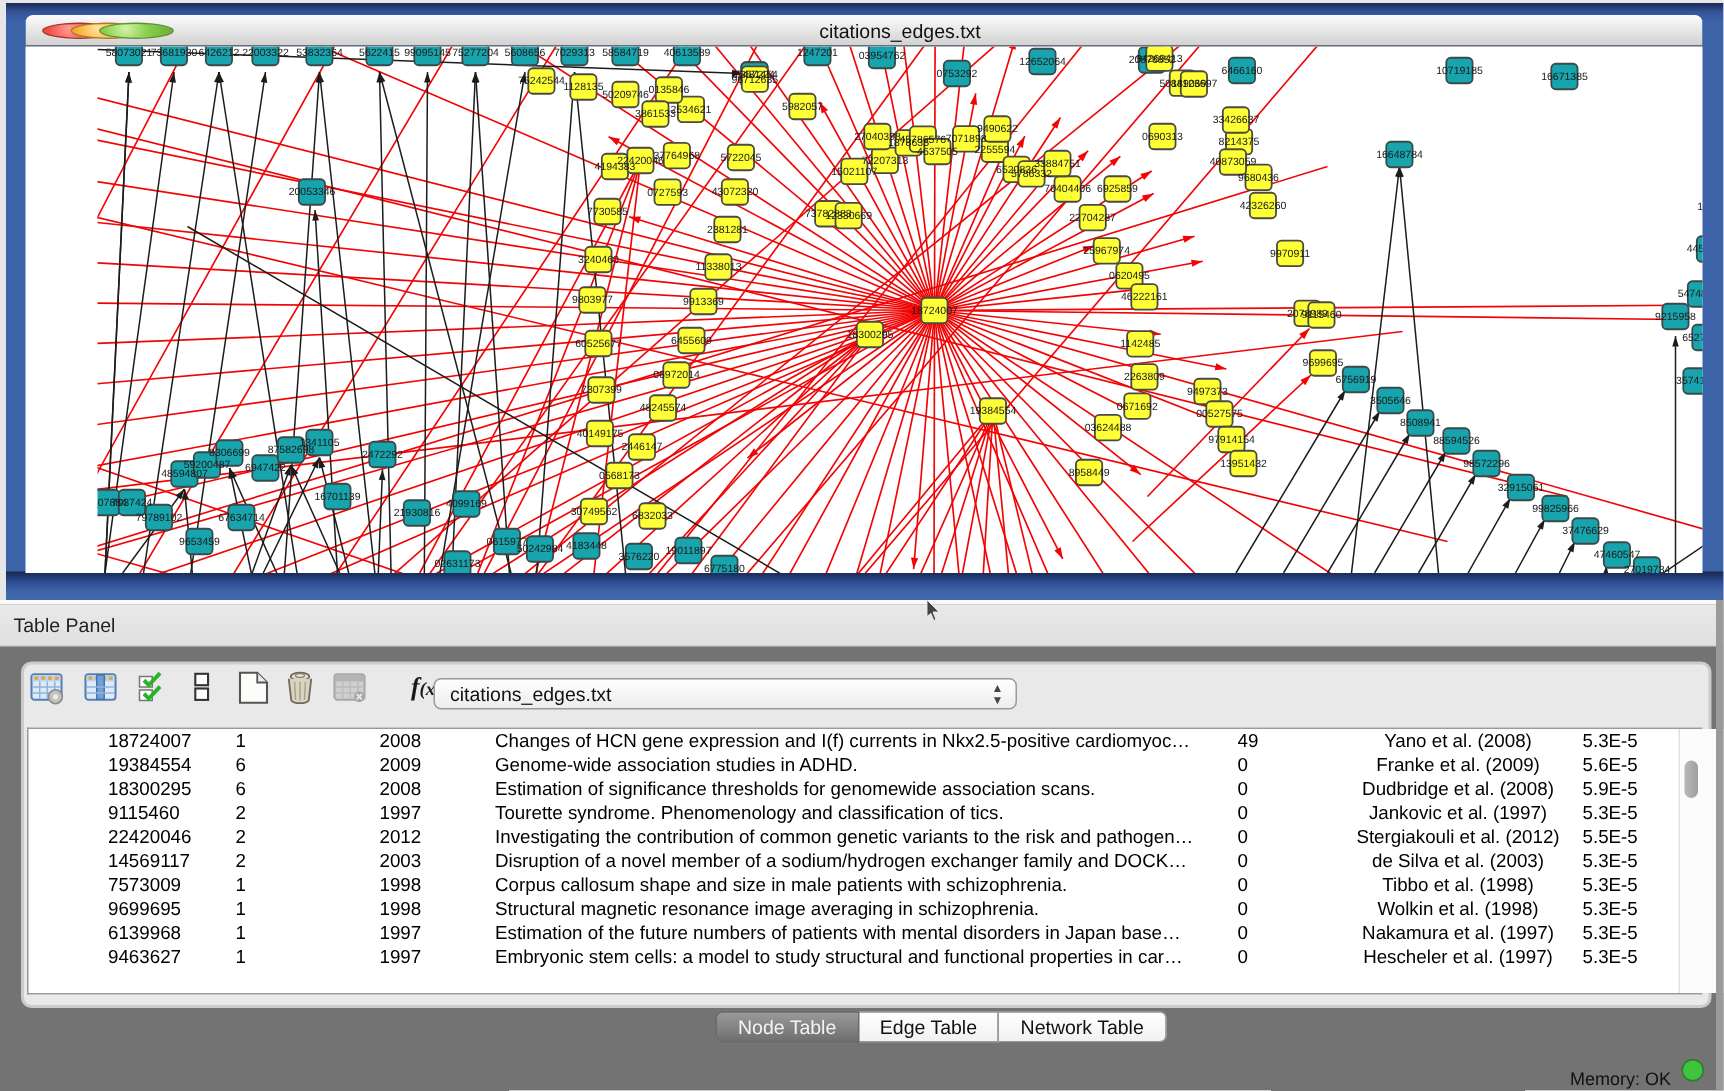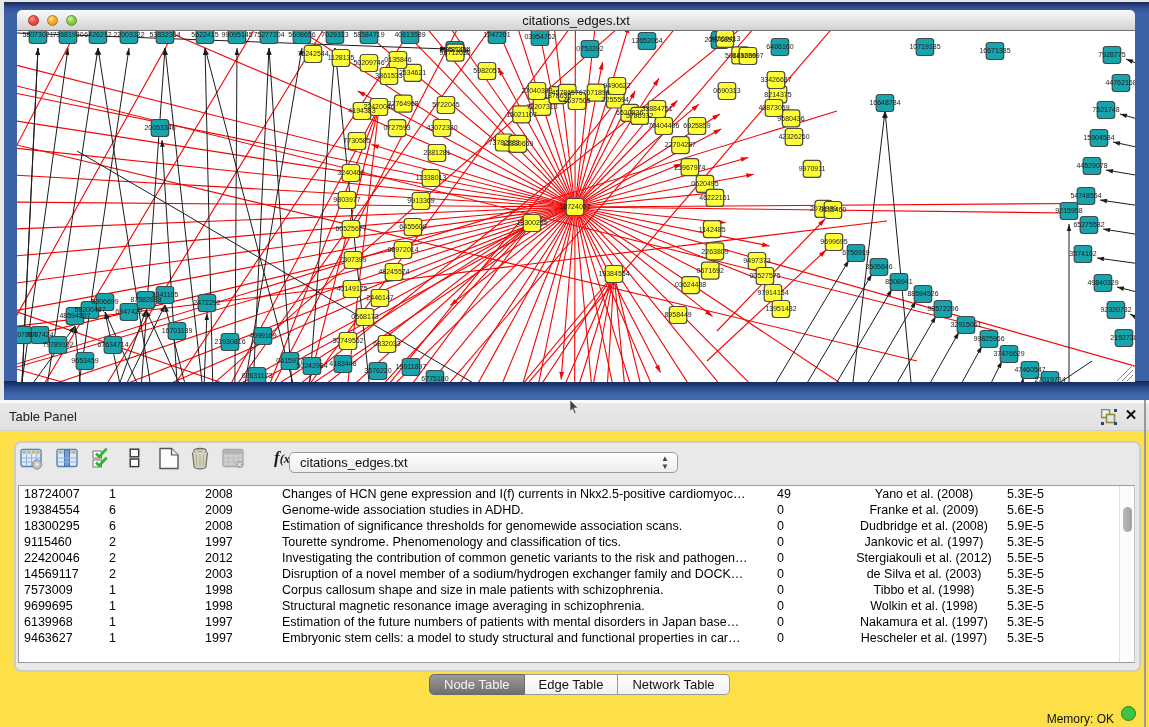--- a/index.html
+++ b/index.html
@@ -1,34 +1,34 @@
 <!DOCTYPE html>
 <html><head><meta charset="utf-8">
 <style>
 * { margin:0; padding:0; box-sizing:border-box; }
 html,body { width:1149px; height:727px; background:#e7e7e7; font-family:"Liberation Sans",sans-serif; overflow:hidden; position:relative; }
-.abs { position:absolute; }
+.abs { position:absolute;padding-left:48px; }
 
 
 #frame { left:4px; top:2px; width:1145px; height:398px;
   background:linear-gradient(180deg,#1b2b56 0,#33539a 6px,#3c62a7 12px,#3c62a7 100%); }
 #frame .botband { position:absolute; left:0; right:0; bottom:0; height:19px;
   background:linear-gradient(180deg,#17264f 0,#2c4d91 7px,#4066aa 14px,#4169ad 19px); }
 #titlebar { left:17px; top:10px; width:1118px; height:21px;
   background:linear-gradient(180deg,#fbfbfb 0,#e9e9e9 45%,#d2d2d2 100%);
   border-bottom:1px solid #6f6f6f; border-radius:5px 5px 0 0;
   font-size:13px; color:#111; text-align:center; line-height:21px; }
 .tl { position:absolute; top:14.5px; width:11px; height:11px; border-radius:50%; }
 #tl-r { left:28px; background:radial-gradient(circle at 35% 30%, #ff9d96 0, #ee4d42 45%, #c33931 100%); border:0.5px solid #a8322b; }
 #tl-y { left:47px; background:radial-gradient(circle at 35% 30%, #ffe2a0 0, #f5ad27 45%, #d2901e 100%); border:0.5px solid #ad7d1e; }
 #tl-g { left:66px; background:radial-gradient(circle at 35% 30%, #d2f2a8 0, #8bd04d 45%, #6cab38 100%); border:0.5px solid #5f9332; }
 #canvas { left:17px; top:31px; width:1118px; height:351px; background:#fff; overflow:hidden; }
 
 
-#panel { left:0; top:400px; width:1149px; height:327px; background:#fde047; }
+#panel { left:0; top:400px; width:1149px; height:327px; background:#737373; }
 #panel-hl { left:0; top:0; width:1149px; height:3px; background:#fafafa; }
 #panel-title { left:0; top:3px; width:1149px; height:28px;
   background:linear-gradient(180deg,#e9e9e9,#e0e0e0); border-bottom:1px solid #cfcfcf;
   font-size:13px; color:#222; line-height:28px; padding-left:9px; }
 #cursor { left:568px; top:0px; }
 #flo { left:1101px; top:9px; width:16px; height:16px; }
 #clo { left:1122px; top:6px; width:18px; height:18px; font-size:15px; font-weight:bold; color:#111; line-height:18px; text-align:center; }
 #container { left:14px; top:41px; width:1127px; height:231px; border:2px solid #cbcbcb; border-radius:7px; background:#e9e9e9; }
 #toolbar { left:18px; top:46px; width:1110px; height:36px; }
 .tbi { position:absolute; top:3px; }

